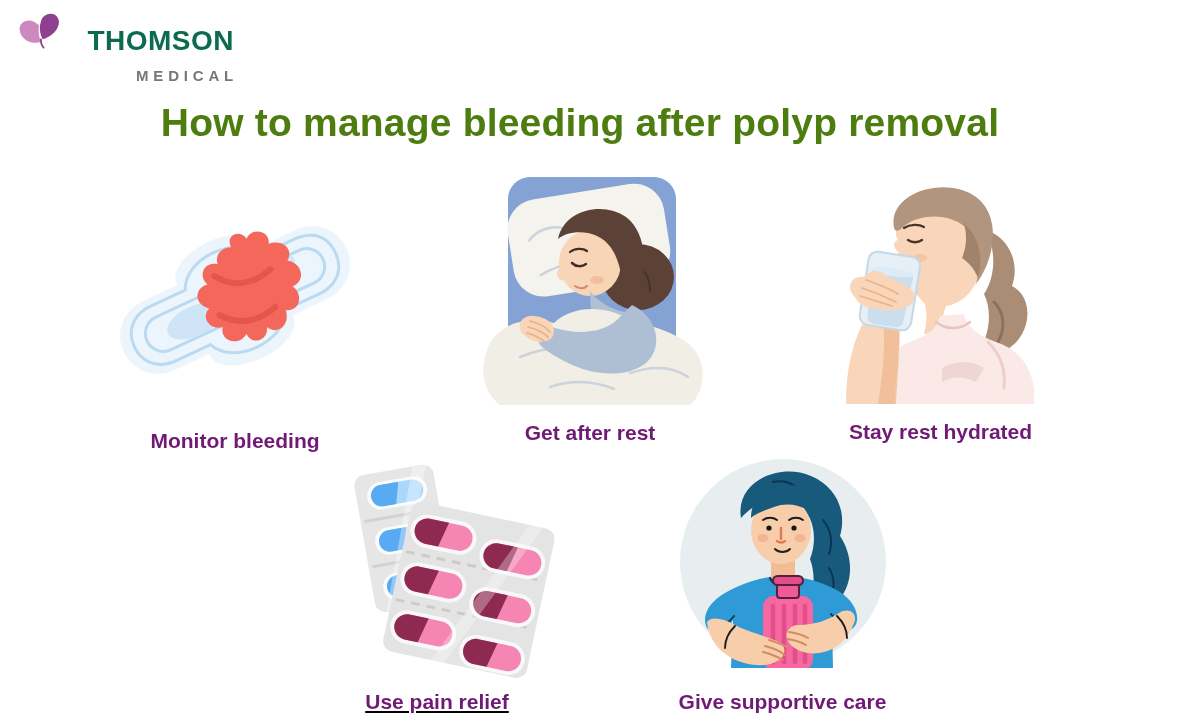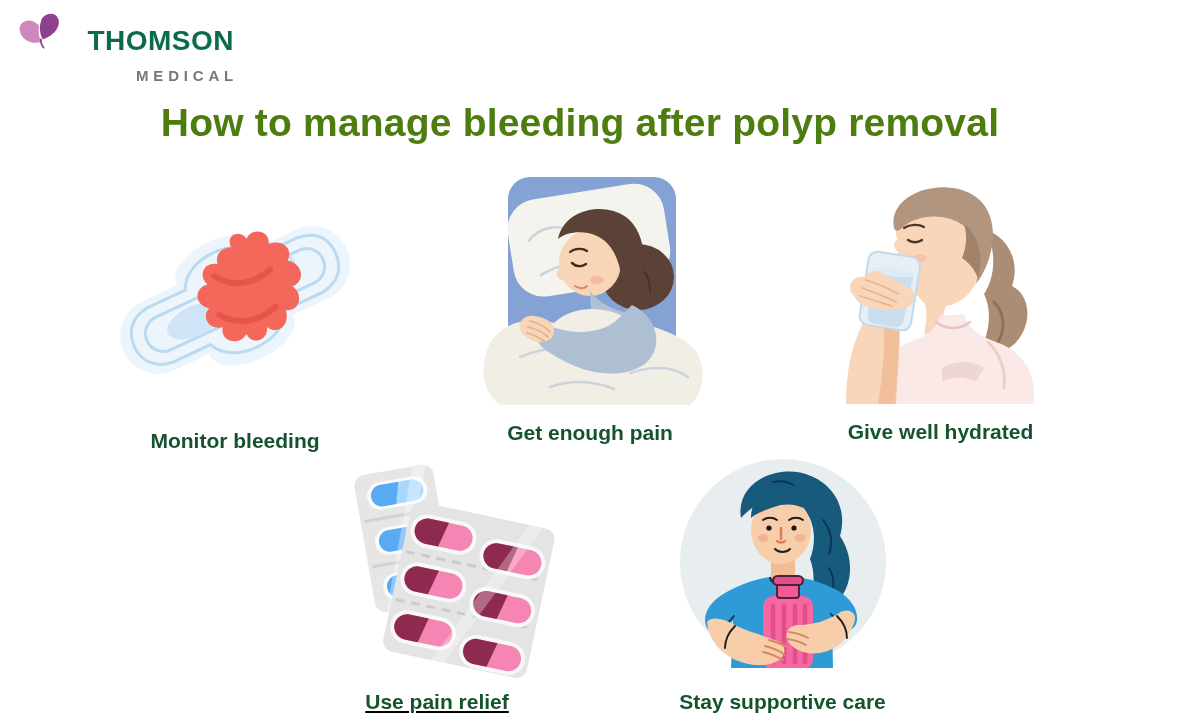--- a/index.html
+++ b/index.html
@@ -9,21 +9,21 @@
   .logo{position:absolute;left:16px;top:10px;display:flex;align-items:flex-start;}
   .logo svg{display:block;}
   .logo-text{margin-left:4px;margin-top:16px;width:168px;display:flex;flex-direction:column;align-items:flex-end;}
   .logo-name{font-size:28px;font-weight:800;color:#0c6b4e;letter-spacing:0.5px;line-height:1.05;}
   .logo-sub{font-size:15px;font-weight:600;color:#76777a;letter-spacing:4.8px;margin-top:12px;margin-right:-4px;}
   
   .title{position:absolute;left:0;right:0;top:101px;text-align:center;
          font-size:39px;font-weight:800;color:#4d7c0f;letter-spacing:0.2px;}
   
   .figure{position:absolute;display:flex;flex-direction:column;align-items:center;}
-  .figure .label{font-size:21px;font-weight:700;color:#14532d;white-space:nowrap;}
+  .figure .label{font-size:21px;font-weight:700;color:#701a75;white-space:nowrap;}
   .fig-1{left:85px;top:188px;width:300px;}  .fig-1 .label{margin-top:16px;}
   .fig-2{left:470px;top:175px;width:240px;} .fig-2 .label{margin-top:14px;}
   .fig-3{left:833px;top:172px;width:215px;} .fig-3 .label{margin-top:16px;}
   .fig-4{left:312px;top:455px;width:250px;text-decoration:underline;} .fig-4 .label{margin-top:5px;}
   .fig-5{left:670px;top:456px;width:225px;} .fig-5 .label{margin-top:22px;}
 </style>
 </head>
 <body>
 
 <div class="page">
@@ -92,21 +92,21 @@
       <path d="M 42,182 C 72,170 98,170 122,180" stroke="#ccd3da" stroke-width="2.5" fill="none" stroke-linecap="round"></path>
       <path d="M 152,198 C 176,190 196,192 210,202" stroke="#ccd3da" stroke-width="2.5" fill="none" stroke-linecap="round"></path>
       <path d="M 72,212 C 96,204 116,206 136,214" stroke="#ccd3da" stroke-width="2.5" fill="none" stroke-linecap="round"></path>
       <path d="M 154,130 C 180,142 186,172 168,188 C 148,204 114,200 90,188 C 78,182 68,176 62,170
                C 58,163 61,153 69,150 C 92,160 124,160 140,144 C 146,138 150,134 154,130 Z" fill="#aebfd3"></path>
       <path d="M 46,160 C 37,152 43,139 57,141 C 71,143 79,151 75,161 C 69,170 54,168 46,160 Z" fill="#f8d5b6"></path>
       <path d="M 52,146 C 60,148 68,152 72,157" stroke="#e5b28e" stroke-width="1.8" fill="none" stroke-linecap="round"></path>
       <path d="M 50,152 C 58,154 66,158 70,162" stroke="#e5b28e" stroke-width="1.8" fill="none" stroke-linecap="round"></path>
       <path d="M 49,158 C 56,160 62,163 66,166" stroke="#e5b28e" stroke-width="1.8" fill="none" stroke-linecap="round"></path>
     </svg>
-    <div class="label">Get enough pain</div>
+    <div class="label">Get after rest</div>
   </div>
 
   <div class="figure fig-3">
     <svg width="205" height="232" viewBox="0 0 205 232" aria-hidden="true">
       <path d="M 148,58 C 172,66 182,92 174,114 C 190,122 194,144 184,162 C 174,180 154,186 142,178
                C 152,160 154,138 146,122 C 158,104 158,78 148,58 Z" fill="#ab8d75"></path>
       <path d="M 156,130 C 166,140 168,156 160,170" stroke="#8d7158" stroke-width="3" fill="none" stroke-linecap="round"></path>
       <path d="M 64,46 C 82,24 122,24 138,46 C 148,62 148,88 140,106 C 134,122 122,132 108,134
                C 104,144 104,152 106,160 L 86,162 C 89,150 89,140 87,132 C 78,122 68,110 64,102
                C 61,97 60,93 63,90 C 58,87 57,83 61,81 C 55,76 54,70 60,68 C 56,62 58,54 64,52 Z" fill="#f9d6b9"></path>
@@ -127,21 +127,21 @@
         <rect x="26" y="82" width="52" height="74" rx="9" fill="#e6eff5" stroke="#c4d8e6" stroke-width="2"></rect>
         <path d="M 31,100 L 73,100 L 70,148 C 69,152 66,154 62,154 L 42,154 C 38,154 35,152 34,148 Z" fill="#cbdeee"></path>
         <ellipse cx="52" cy="100" rx="21" ry="4" fill="#dcebf5"></ellipse>
       </g>
       <path d="M 16,124 C 8,116 13,103 26,105 C 31,98 42,97 47,103 L 72,116 C 79,122 77,132 69,135
                C 55,141 30,138 20,130 Z" fill="#f9d6b9"></path>
       <path d="M 28,108 C 40,112 52,117 60,122" stroke="#e8b48c" stroke-width="1.8" fill="none" stroke-linecap="round"></path>
       <path d="M 24,116 C 36,120 48,125 58,130" stroke="#e8b48c" stroke-width="1.8" fill="none" stroke-linecap="round"></path>
       <path d="M 22,124 C 32,127 44,131 54,134" stroke="#e8b48c" stroke-width="1.8" fill="none" stroke-linecap="round"></path>
     </svg>
-    <div class="label">Give well hydrated</div>
+    <div class="label">Stay rest hydrated</div>
   </div>
 
   <div class="figure fig-4">
     <svg width="245" height="230" viewBox="0 0 250 235" aria-hidden="true">
       <g transform="rotate(-10 92 85)">
         <rect x="50" y="14" width="82" height="142" rx="11" fill="#e6e6e6"></rect>
         <path d="M 54,61 L 128,61 M 54,108 L 128,108" stroke="#d2d2d2" stroke-width="3"></path>
         <g>
           <rect x="61" y="24" width="62" height="28" rx="14" fill="#fbfbfb"></rect>
           <rect x="65" y="27" width="54" height="22" rx="11" fill="#a9d8fa"></rect>
@@ -235,16 +235,16 @@
       <path d="M 178,164 C 172,184 158,195 142,197 C 129,199 116,194 111,185 C 107,177 112,169 122,169
                C 137,169 152,164 162,157 C 170,152 179,155 178,164 Z" fill="#f8cda9"></path>
       <path d="M 88,190 C 96,192 103,195 108,199" stroke="#d28c62" stroke-width="2" fill="none" stroke-linecap="round"></path>
       <path d="M 86,196 C 94,198 101,201 106,204" stroke="#d28c62" stroke-width="2" fill="none" stroke-linecap="round"></path>
       <path d="M 92,184 C 99,186 105,188 110,191" stroke="#d28c62" stroke-width="2" fill="none" stroke-linecap="round"></path>
       <path d="M 112,176 C 119,177 126,179 131,182" stroke="#d28c62" stroke-width="2" fill="none" stroke-linecap="round"></path>
       <path d="M 110,183 C 117,184 124,186 129,189" stroke="#d28c62" stroke-width="2" fill="none" stroke-linecap="round"></path>
       <path d="M 58,170 C 52,176 48,184 48,192" stroke="#1a1a1a" stroke-width="1.8" fill="none" stroke-linecap="round"></path>
       <path d="M 160,160 C 166,166 170,174 170,182" stroke="#1a1a1a" stroke-width="1.8" fill="none" stroke-linecap="round"></path>
     </svg>
-    <div class="label">Stay supportive care</div>
+    <div class="label">Give supportive care</div>
   </div>
 
 </div>
 
 </body></html>

